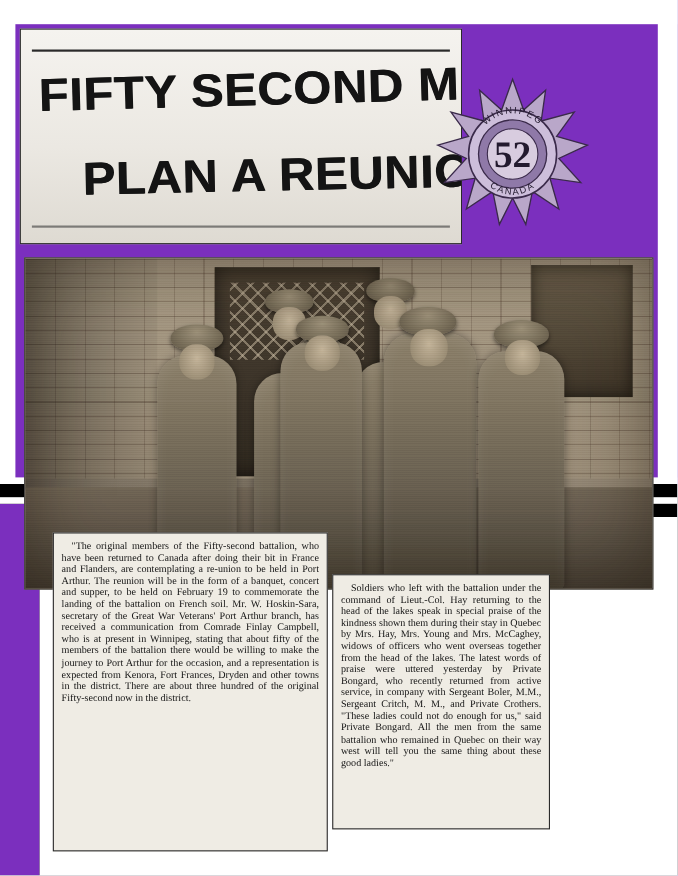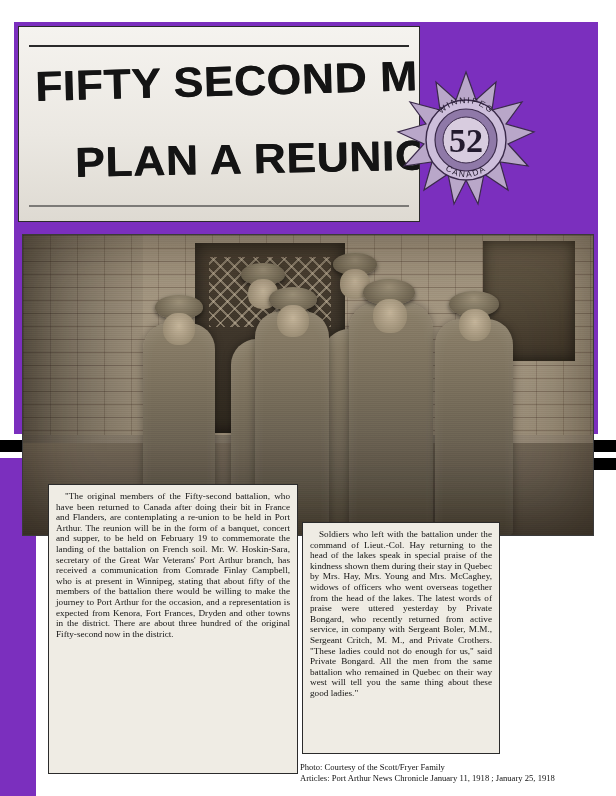--- a/index.html
+++ b/index.html
@@ -317,18 +317,14 @@
   </div>
 
   <div class="clip clip-left">
     <p>"The original members of the Fifty-second battalion, who have been returned to Canada after doing their bit in France and Flanders, are contemplating a re-union to be held in Port Arthur. The reunion will be in the form of a banquet, concert and supper, to be held on February 19 to commemorate the landing of the battalion on French soil. Mr. W. Hoskin-Sara, secretary of the Great War Veterans' Port Arthur branch, has received a communication from Comrade Finlay Campbell, who is at present in Winnipeg, stating that about fifty of the members of the battalion there would be willing to make the journey to Port Arthur for the occasion, and a representation is expected from Kenora, Fort Frances, Dryden and other towns in the district. There are about three hundred of the original Fifty-second now in the district.</p>
   </div>
 
   <div class="clip clip-right">
     <p>Soldiers who left with the battalion under the command of Lieut.-Col. Hay returning to the head of the lakes speak in special praise of the kindness shown them during their stay in Quebec by Mrs. Hay, Mrs. Young and Mrs. McCaghey, widows of officers who went overseas together from the head of the lakes. The latest words of praise were uttered yesterday by Private Bongard, who recently returned from active service, in company with Sergeant Boler, M.M., Sergeant Critch, M. M., and Private Crothers. "These ladies could not do enough for us," said Private Bongard. All the men from the same battalion who remained in Quebec on their way west will tell you the same thing about these good ladies."</p>
   </div>
 
-  <div class="caption">
-    <div>Photo: Courtesy of the Scott/Fryer Family</div>
-    <div>Articles: Port Arthur News Chronicle January 11, 1918 ; January 25, 1918</div>
-  </div>
 
 </div>
 
 </body></html>

